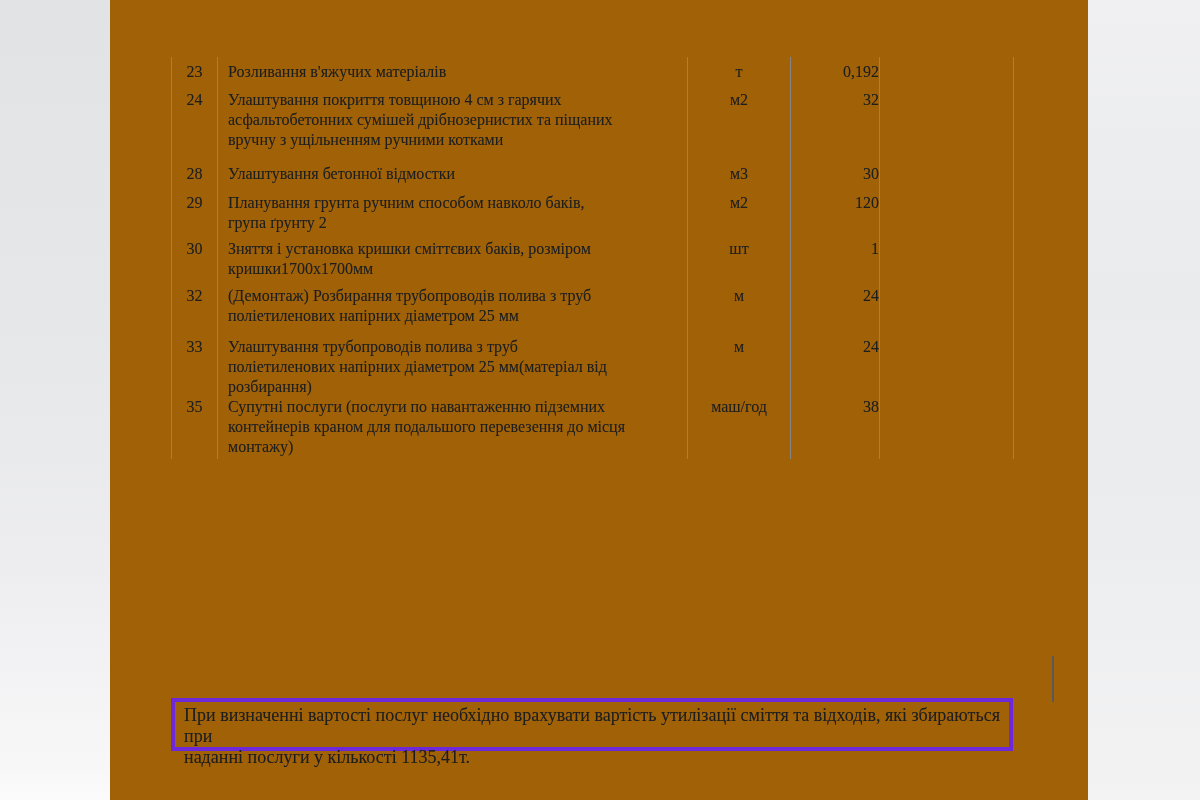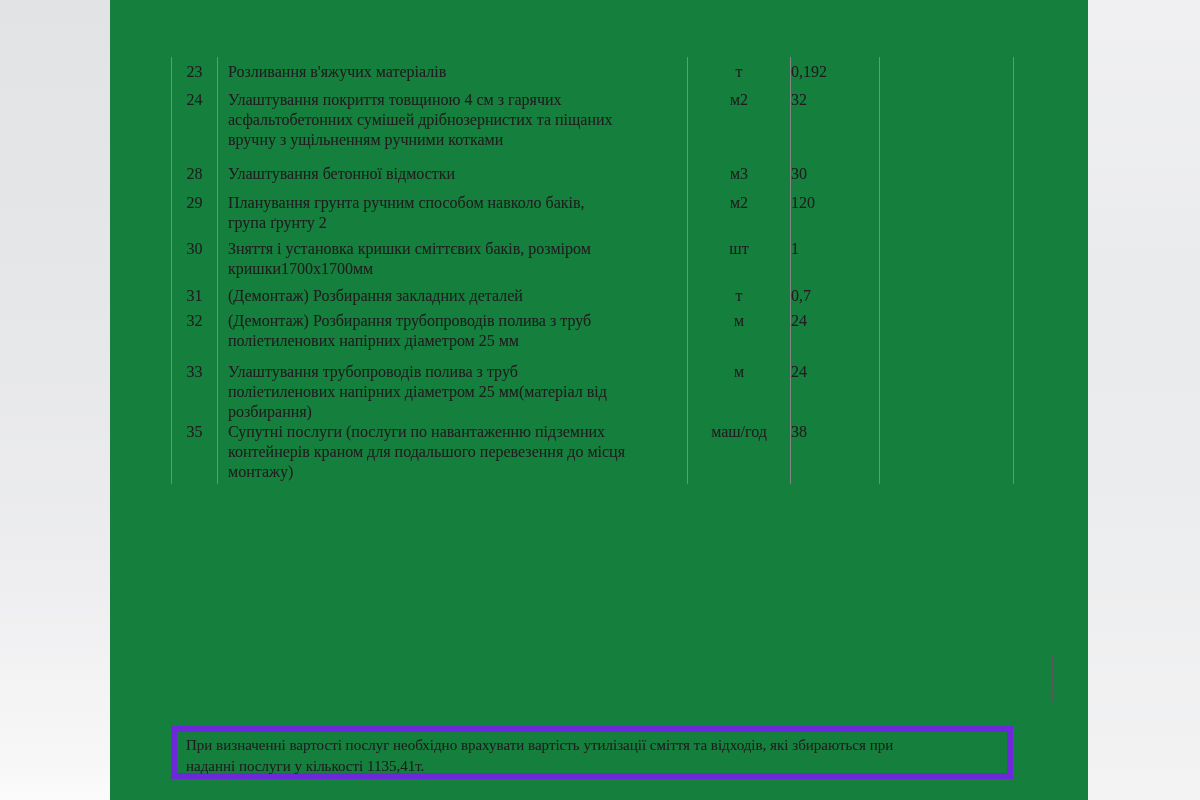--- a/index.html
+++ b/index.html
@@ -13,56 +13,56 @@
   .bg-left {
     position:absolute; left:0; top:0; width:110px; height:800px;
     background:linear-gradient(180deg,#e2e3e5 0%,#e6e7e9 40%,#ededef 70%,#f7f7f8 95%,#fbfbfb 100%);
   }
   .bg-right {
     position:absolute; left:1088px; top:0; width:112px; height:800px;
     background:linear-gradient(180deg,#f0f0f2 0%,#eaebed 35%,#ebeced 60%,#f3f3f4 100%);
   }
   .page {
     position:absolute; left:110px; top:0; width:978px; height:800px;
-    background:#15803d;
+    background:#a16207;
   }
   table.services {
     position:absolute; left:61px; top:57px; width:842px;
     border-collapse:collapse; table-layout:fixed;
   }
   td {
     vertical-align:top;
     font-size:16px; line-height:20px;
     color:#1e1e1e;
     border-right:1px solid #858585;
     padding:0;
     text-shadow:0 0 0.6px rgba(50,50,50,0.45);
   }
   td:first-child { border-left:1px solid #858585; }
   .c-num  { text-align:center; }
   .c-desc { padding-left:10px; padding-right:20px; white-space:pre-line; }
   .c-unit { text-align:center; }
-  .c-qty  { text-align:left; }
+  .c-qty  { text-align:right; }
   tr.first td { padding-top:5px; }
   tr.g0  td { padding-bottom:0; }
   tr.g2  td { padding-bottom:2px; }
   tr.g3  td { padding-bottom:3px; }
   tr.g5  td { padding-bottom:5px; }
   tr.g6  td { padding-bottom:6px; }
   tr.g7  td { padding-bottom:7px; }
   tr.g8  td { padding-bottom:8px; }
   tr.g9  td { padding-bottom:9px; }
   tr.g11 td { padding-bottom:11px; }
   tr.g14 td { padding-bottom:14px; }
   tr.g22 td { padding-bottom:22px; }
   .note {
-    position:absolute; left:61px; top:726px; width:842px; height:53px;
-    border:6px solid #6d28d9;
+    position:absolute; left:61px; top:698px; width:842px; height:53px;
+    border:4px solid #6d28d9;
     padding:3px 8px 0 9px;
-    font-size:15px; line-height:21px;
+    font-size:18px; line-height:21px;
     color:#1e1e1e;
     white-space:pre-line;
     text-shadow:0 0 0.6px rgba(50,50,50,0.45);
   }
   .artifact-line {
     position:absolute; left:942px; top:656px; width:2px; height:46px;
     background:#595959;
   }
 </style>
 </head>
@@ -114,27 +114,20 @@
         <td class="c-empty"></td>
       </tr>
       <tr class="g7">
         <td class="c-num">30</td>
         <td class="c-desc">Зняття і установка кришки сміттєвих баків, розміром
 кришки1700х1700мм</td>
         <td class="c-unit">шт</td>
         <td class="c-qty">1</td>
         <td class="c-empty"></td>
       </tr>
-      <tr class="g5">
-        <td class="c-num">31</td>
-        <td class="c-desc">(Демонтаж) Розбирання закладних деталей</td>
-        <td class="c-unit">т</td>
-        <td class="c-qty">0,7</td>
-        <td class="c-empty"></td>
-      </tr>
       <tr class="g11">
         <td class="c-num">32</td>
         <td class="c-desc">(Демонтаж) Розбирання трубопроводів полива з труб
 поліетиленових напірних діаметром 25 мм</td>
         <td class="c-unit">м</td>
         <td class="c-qty">24</td>
         <td class="c-empty"></td>
       </tr>
       <tr class="g0">
         <td class="c-num">33</td>

